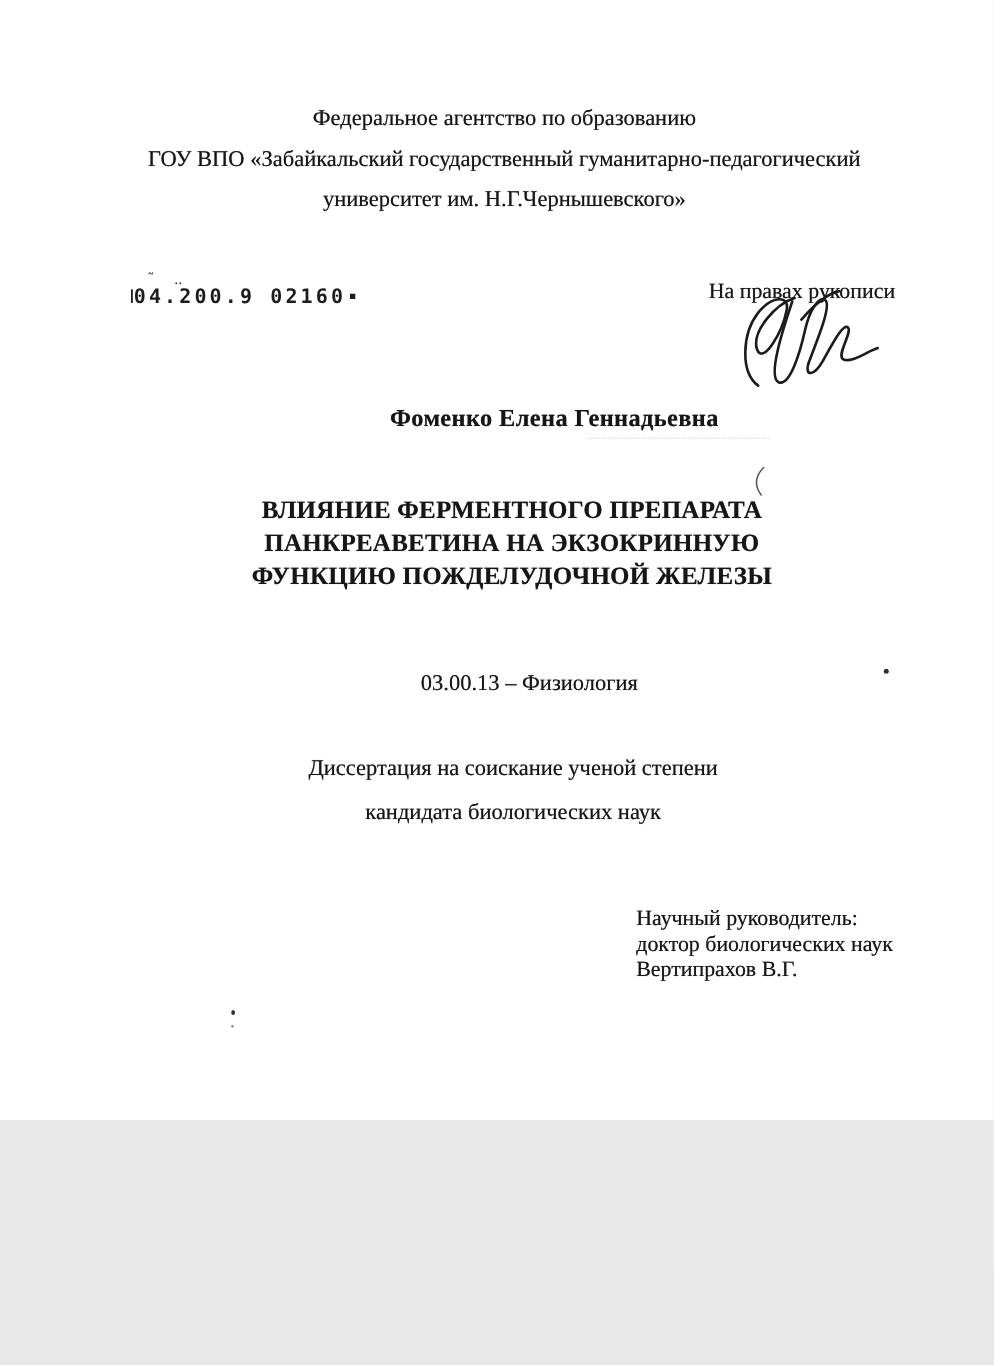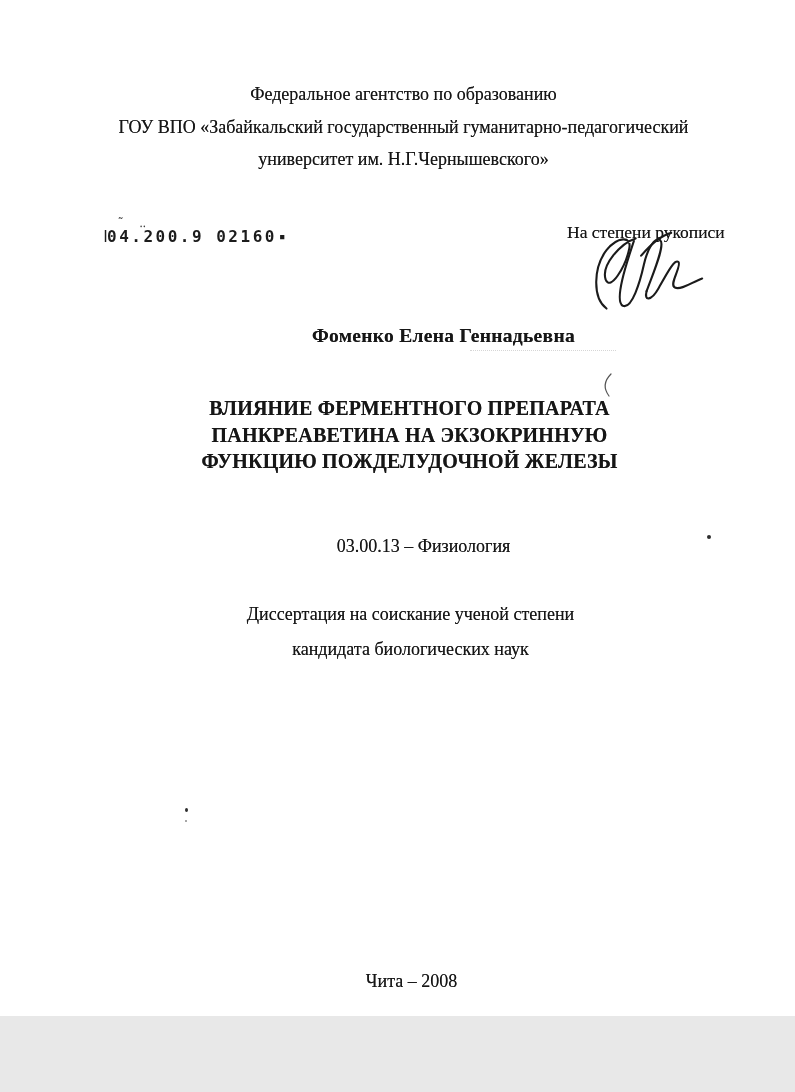--- a/index.html
+++ b/index.html
@@ -1,18 +1,18 @@
 <!DOCTYPE html>
 <html><head>
 <meta charset="utf-8">
 <style>
   html,body{margin:0;padding:0;background:#e8e8e8;}
   .page{
     position:relative;
-    width:795px;height:1016px;
+    width:795px;height:896px;
     margin:0 auto;
     background:#ffffff;
     font-family:"Liberation Serif", serif;
     color:#161616;
     overflow:hidden;
   }
   .page *{box-sizing:border-box;}
   .txt{text-shadow:0 0 0.6px rgba(10,10,10,0.65);}
 
   .header{
@@ -92,21 +92,21 @@
   <div class="header txt">
     <div>Федеральное агентство по образованию</div>
     <div>ГОУ ВПО «Забайкальский государственный гуманитарно-педагогический</div>
     <div>университет им. Н.Г.Чернышевского»</div>
   </div>
 
   <div class="stamp">
     <span class="stamp-overmarks">˜ ‥</span><span class="stamp-tick">ǀ</span><span class="stamp-number">04.200.9 02160</span><span class="stamp-endmark">▪</span>
   </div>
 
-  <div class="manuscript txt">На степени рукописи</div>
+  <div class="manuscript txt">На правах рукописи</div>
 
   <svg class="signature" viewBox="0 0 130 90" fill="none">
     <g stroke="#1b1b1b" stroke-width="2.3" stroke-linecap="round">
       <path d="M20,84 C4,72 6,38 20,20 C32,5 48,4 45,18 C41,38 24,66 19,52 C14,36 36,12 52,7"></path>
       <path d="M50,10 C42,34 28,76 38,81 C48,85 57,54 61,36 C65,18 73,5 79,9 C85,14 70,48 64,65"></path>
       <path d="M64,65 C61,76 69,76 77,62 C87,44 95,29 99,33 C103,37 88,58 95,61 C102,64 114,55 125,51"></path>
       <path d="M58,26 C70,12 82,3 91,1"></path>
     </g>
   </svg>
 
@@ -124,19 +124,24 @@
   </div>
 
   <div class="specialty txt">03.00.13 – Физиология</div>
   <div class="speck s1"></div>
 
   <div class="degree txt">
     <div>Диссертация на соискание ученой степени</div>
     <div>кандидата биологических наук</div>
   </div>
 
+  <div class="supervisor txt">
+    <div>Научный руководитель:</div>
+    <div>доктор биологических наук</div>
+    <div>Вертипрахов В.Г.</div>
+  </div>
 
   <div class="speck s2"></div>
   <div class="speck s3"></div>
 
   <div class="footer txt">Чита – 2008</div>
 
 </div>
 
 </body></html>

